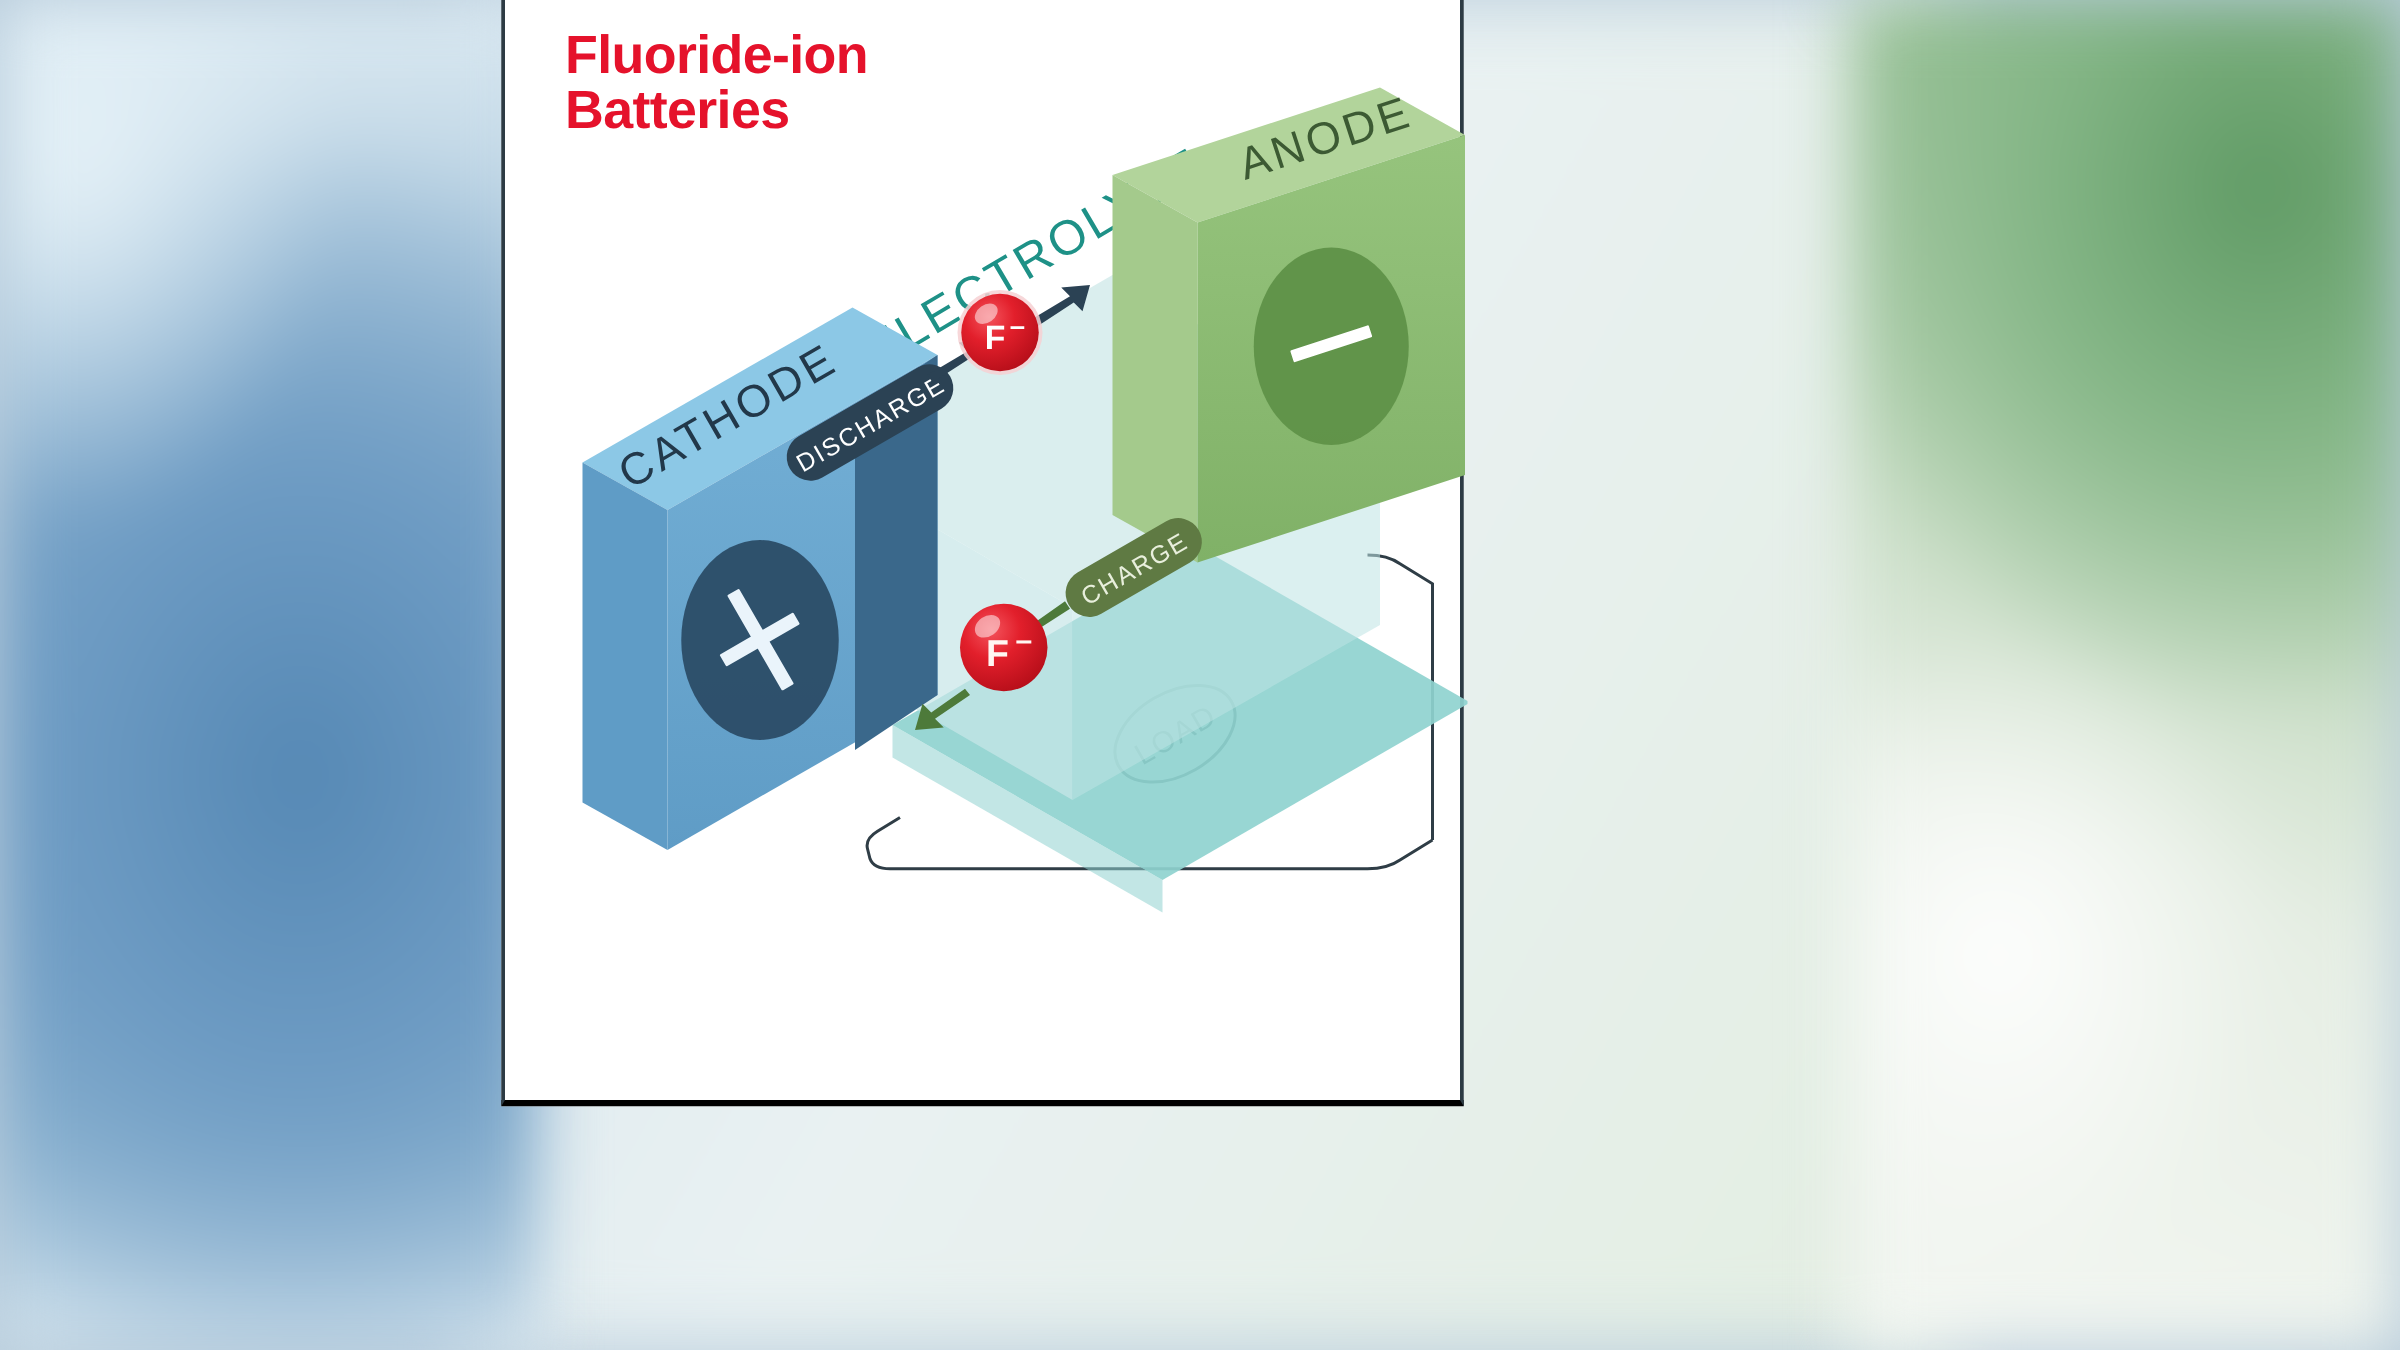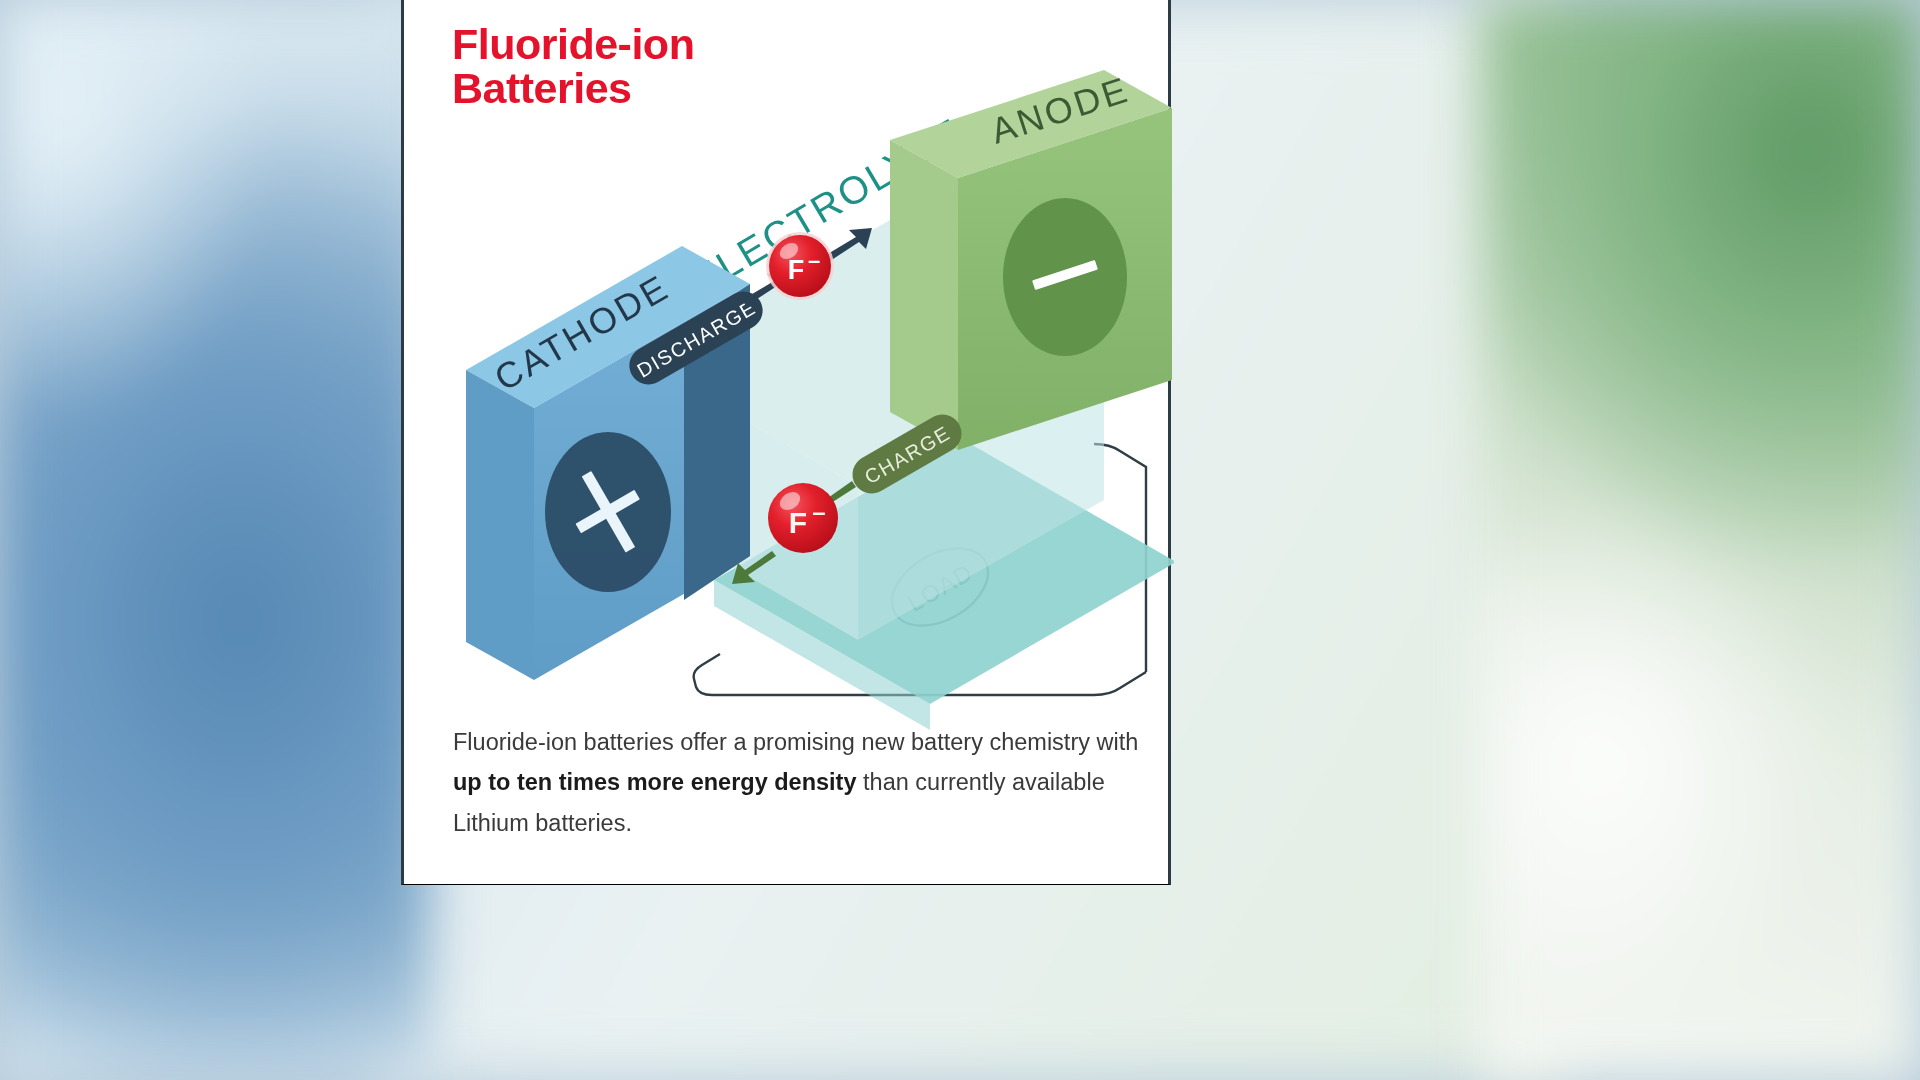--- a/index.html
+++ b/index.html
@@ -39,21 +39,21 @@
     background:linear-gradient(120deg,#d5e4ee 0%, #e9f1f2 45%, #e3eee1 100%);
     filter:blur(30px);
   }
 
   
   .card{
     position:absolute;left:401px;top:0;width:770px;height:885px;
     background:#ffffff;
     border-left:3px solid #2d3b44;
     border-right:3px solid #2d3b44;
-    border-bottom:1px solid #000000;
+    border-bottom:5px solid #000000;
     box-sizing:border-box;
   }
 
   .title{
     position:absolute;left:48px;top:22px;
     font-size:43px;line-height:1.03;font-weight:bold;
     color:#e5122b;letter-spacing:-.5px;
     white-space:pre-line;
   }
 
@@ -187,18 +187,15 @@
           <g>
             <circle cx="399" cy="478" r="35" fill="url(#ionGrad)"></circle>
             <ellipse cx="386" cy="461" rx="11" ry="8" fill="#ffffff" opacity="0.5" transform="rotate(-35 386 461)"></ellipse>
             <text x="394" y="493" text-anchor="middle" font-family="Liberation Sans, sans-serif" font-size="30" font-weight="bold" fill="#fff6f2">F</text>
             <text x="415" y="480" text-anchor="middle" font-family="Liberation Sans, sans-serif" font-size="24" font-weight="bold" fill="#fff6f2">–</text>
           </g>
         </g>
       </svg>
     </div>
 
-    <div class="caption">
-      <span>Fluoride-ion batteries offer a promising new battery chemistry with </span><b>up to ten times more energy density</b><span> than currently available Lithium batteries.</span>
-    </div>
 
   </div>
 </div>
 
 </body></html>

